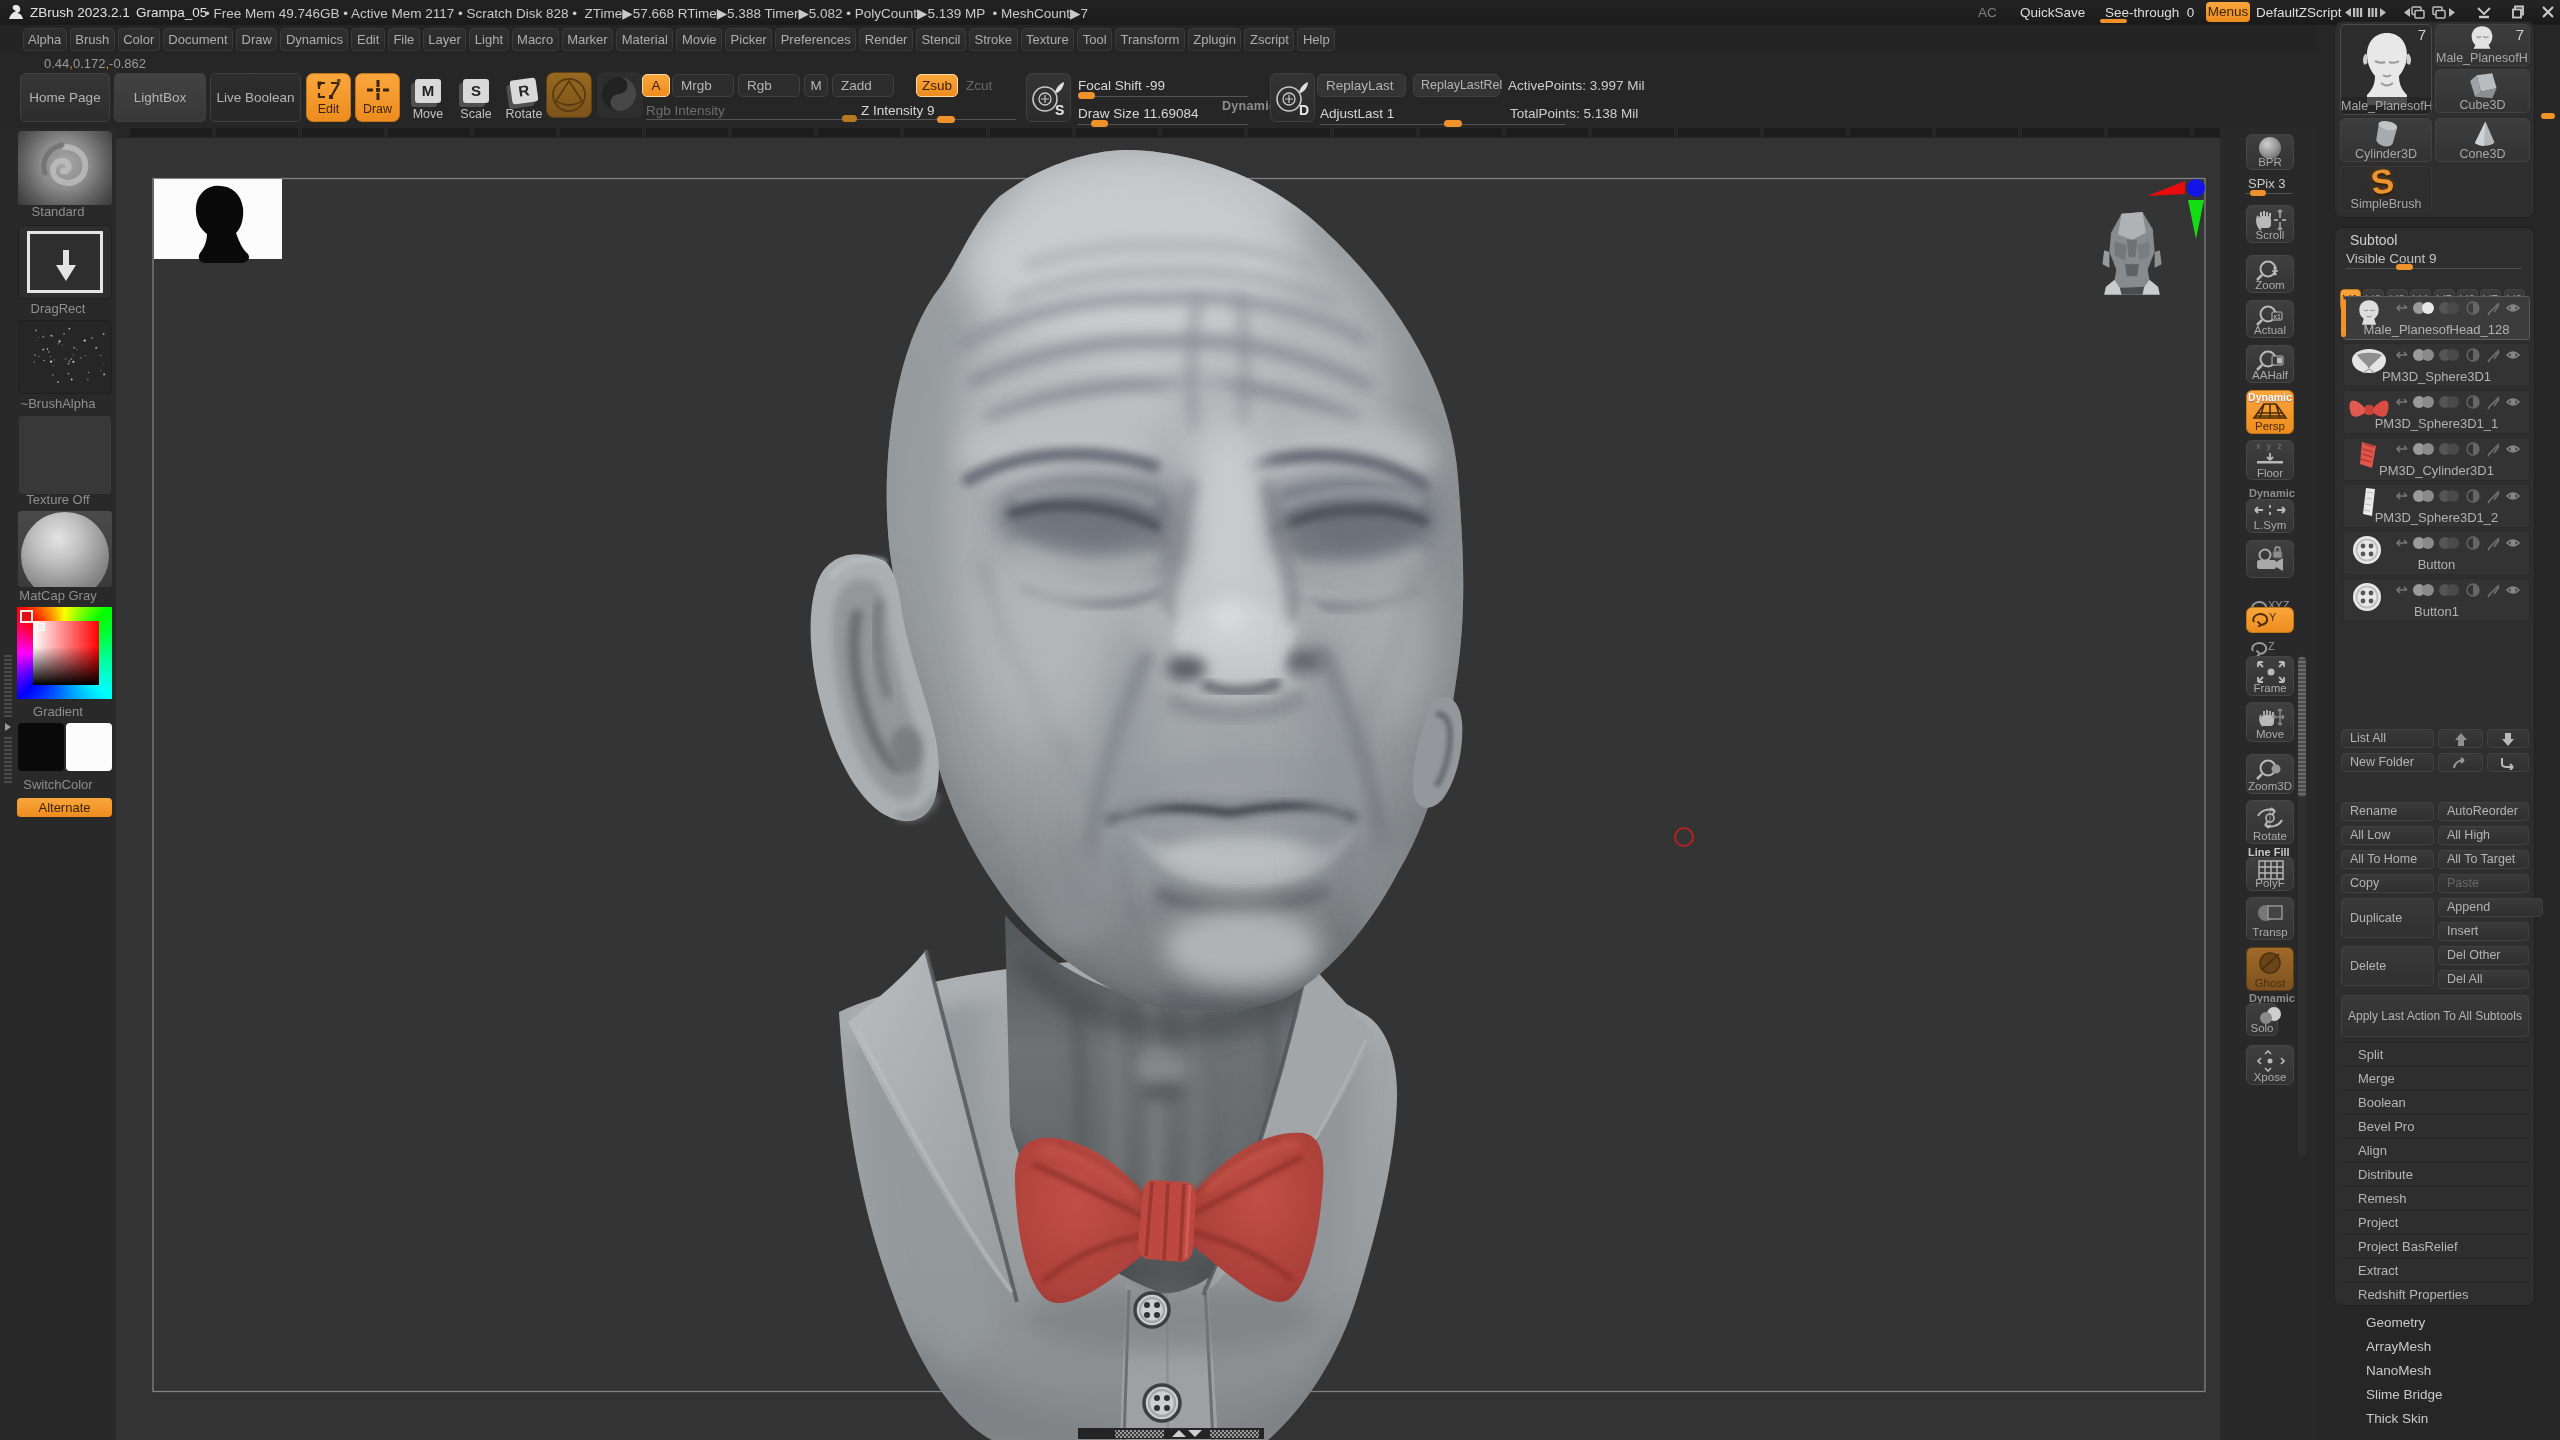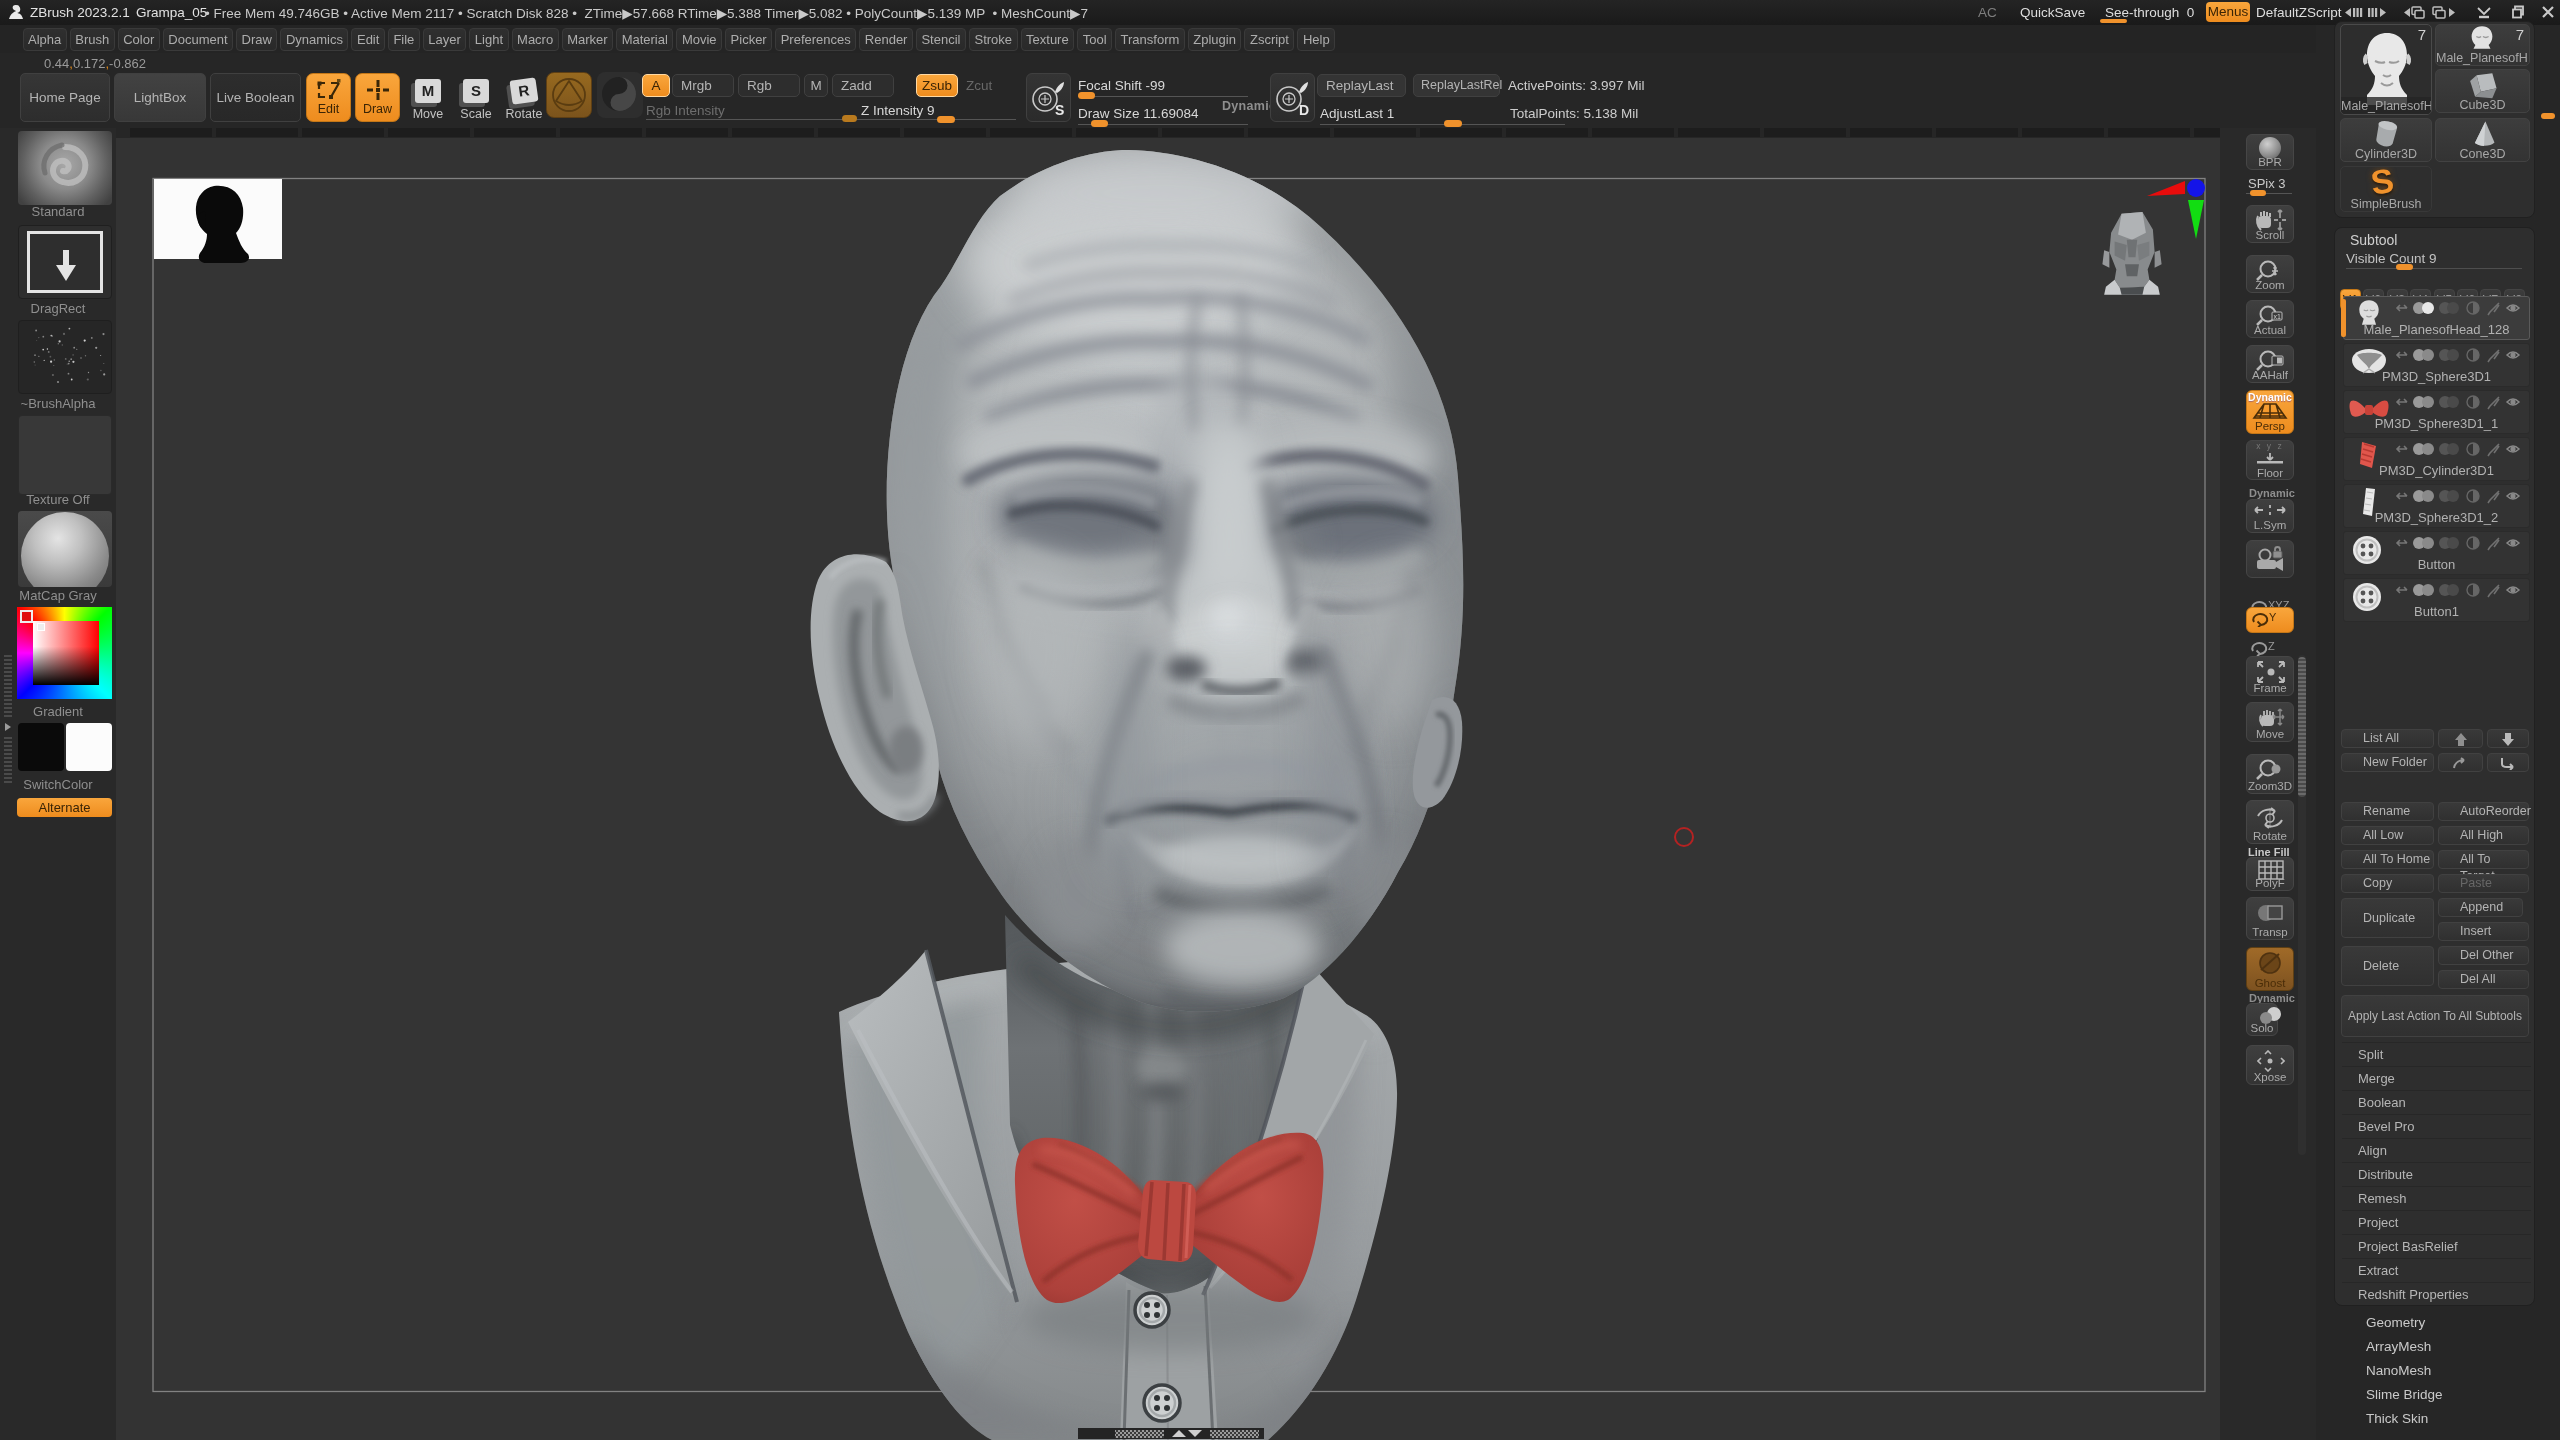--- a/index.html
+++ b/index.html
@@ -21,21 +21,21 @@
 .tlabel{position:absolute;left:0px;width:116px;text-align:center;color:#8f8f8f;font-size:13px;}
 #canvas{left:116px;top:138px;width:2104px;height:1302px;background:#333333;}
 #rstrip{left:2220px;top:128px;width:96px;height:1312px;background:#292929;}
 .ribtn{position:absolute;left:26px;width:48px;border-radius:6px;background:linear-gradient(#3f3f3f,#333333);border:1px solid #464646;color:#ababab;font-size:11.5px;text-align:center;}
 #rpanel{left:2316px;top:25px;width:244px;height:1415px;background:#262626;}
 .panel{position:absolute;background:#2e2e2e;border:1px solid #202020;border-radius:8px;}
 .cell{position:absolute;background:linear-gradient(#3d3d3d,#333333);border:1px solid #424242;border-radius:5px;overflow:hidden;}
 .clabel{position:absolute;left:0;bottom:0px;width:100%;text-align:center;color:#a8a8a8;font-size:12.5px;white-space:nowrap;}
 .srow{position:absolute;left:9px;width:187px;height:44px;background:#333333;border:1px solid #2b2b2b;border-radius:3px;}
 .sname{position:absolute;left:0;bottom:2px;width:100%;text-align:center;color:#b2b2b2;font-size:13px;}
-.rbtn{position:absolute;height:19px;background:linear-gradient(#393939,#303030);border:1px solid #414141;border-radius:4px;color:#b4b4b4;font-size:12.5px;line-height:17px;padding-left:21px;}
+.rbtn{position:absolute;height:19px;background:linear-gradient(#393939,#303030);border:1px solid #414141;border-radius:4px;color:#b4b4b4;font-size:12.5px;line-height:17px;padding-left:8px;}
 .litem{position:absolute;left:2342px;width:189px;height:24px;border-top:1px solid #272727;color:#b6b6b6;font-size:13px;line-height:24px;padding-left:16px;}
 .sect{position:absolute;left:2366px;color:#cacaca;font-size:13.5px;}
 .vtab{position:absolute;top:0;width:21px;height:21px;border-radius:4px;background:linear-gradient(#3c3c3c,#333);border:1px solid #444;color:#9a9a9a;font-size:12.5px;text-align:center;line-height:20px;margin-top:16px;}
 </style></head>
 <body>
 <div id="root">
 <div id="titlebar" class="abs">
   <svg class="abs" style="left:6px;top:3px" width="20" height="20" viewBox="0 0 20 20">
         <path d="M3 16 C5 10 8 9 10 8 C7 7 6 5 7 3 C9 1 13 2 14 5 C15 8 13 10 10 10 C14 10 16 12 17 16 Z" fill="#e8e8e8"></path>
         <circle cx="11" cy="4.6" r="2.4" fill="#e8e8e8"></circle>
@@ -959,21 +959,21 @@
       </svg></div>
     <div class="rbtn" style="left:2341px;top:802px;width:93px">Rename</div>
     <div class="rbtn" style="left:2438px;top:802px;width:91px;">AutoReorder</div>
     <div class="rbtn" style="left:2341px;top:826px;width:93px">All Low</div>
     <div class="rbtn" style="left:2438px;top:826px;width:91px;">All High</div>
     <div class="rbtn" style="left:2341px;top:850px;width:93px">All To Home</div>
     <div class="rbtn" style="left:2438px;top:850px;width:91px;">All To Target</div>
     <div class="rbtn" style="left:2341px;top:874px;width:93px">Copy</div>
     <div class="rbtn" style="left:2438px;top:874px;width:91px;color:#676767;">Paste</div>
     <div class="rbtn" style="left:2341px;top:898px;width:93px;height:40px;line-height:38px">Duplicate</div>
-    <div class="rbtn" style="left:2438px;top:898px;width:85px">Append</div>
+    <div class="rbtn" style="left:2438px;top:898px;width:105px">Append</div>
     <div class="rbtn" style="left:2438px;top:922px;width:91px">Insert</div>
     <div class="rbtn" style="left:2341px;top:946px;width:93px;height:40px;line-height:38px">Delete</div>
     <div class="rbtn" style="left:2438px;top:946px;width:91px">Del Other</div>
     <div class="rbtn" style="left:2438px;top:970px;width:91px">Del All</div>
     <div class="rbtn" style="left:2341px;top:995px;width:188px;height:42px;line-height:40px;font-size:12px;white-space:nowrap;padding-left:6px">Apply Last Action To All Subtools</div>
     <div class="litem" style="top:1042px">Split</div>
     <div class="litem" style="top:1066px">Merge</div>
     <div class="litem" style="top:1090px">Boolean</div>
     <div class="litem" style="top:1114px">Bevel Pro</div>
     <div class="litem" style="top:1138px">Align</div>

